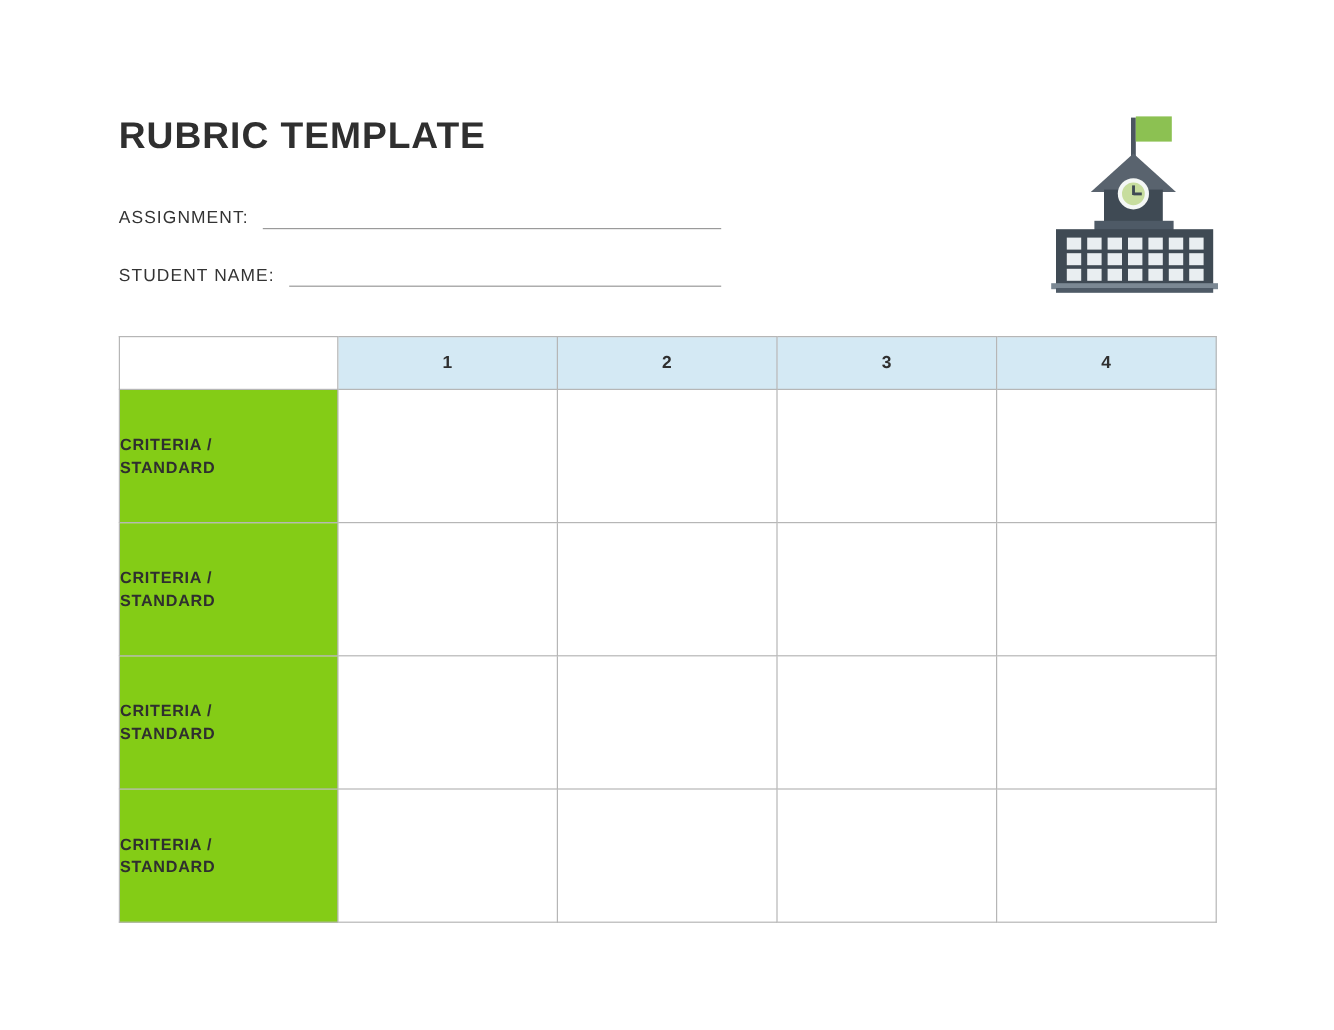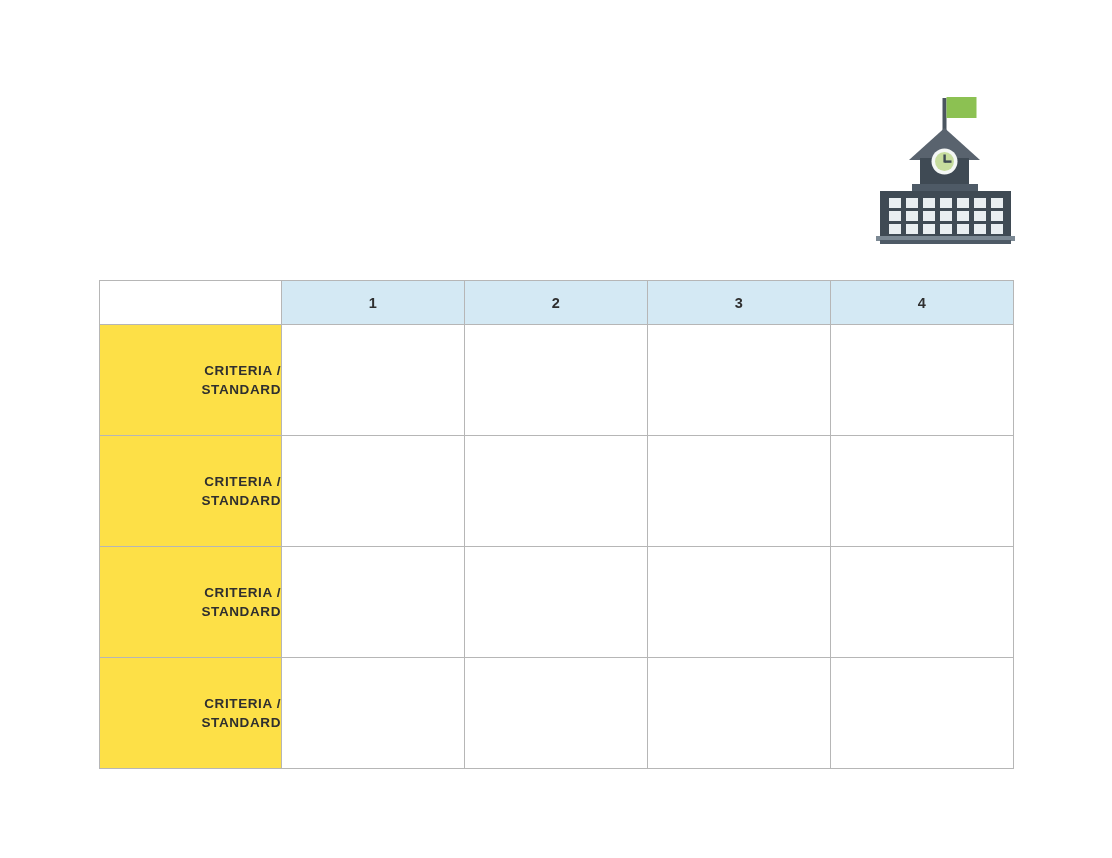--- a/index.html
+++ b/index.html
@@ -106,43 +106,58 @@
     text-align: center;
     vertical-align: middle;
     font-size: 14.5px;
     font-weight: bold;
     color: #2f2f2f;
     letter-spacing: 0.4px;
   }
 
   .criteria-cell {
     height: 110px;
-    text-align: right;
+    text-align: left;
     vertical-align: middle;
-    background: #fde047;
+    background: #84cc16;
     padding: 0 14px;
   }
   .criteria-label {
     font-size: 13.5px;
     font-weight: bold;
     line-height: 1.42;
     letter-spacing: 0.6px;
     color: #2f2f2f;
     white-space: pre-line;
   }
   .score-cell {
     height: 110px;
     background: #ffffff;
   }
 </style>
 </head>
 <body>
 
 <div class="page">
 
+  <div class="header-area">
+
+    <h1 class="page-title">RUBRIC TEMPLATE</h1>
+
+    <div class="field-row assignment">
+      <span class="field-label">ASSIGNMENT:</span>
+      <span class="field-line"></span>
+    </div>
+
+    <div class="field-row student">
+      <span class="field-label">STUDENT NAME:</span>
+      <span class="field-line"></span>
+    </div>
+
+  </div>
 
   <div class="school-icon">
     <svg viewBox="0 0 156 158" width="156" height="158" xmlns="http://www.w3.org/2000/svg">
 
       <rect x="74.5" y="10" width="4" height="42" fill="#4b5560"></rect>
 
       <rect x="78.5" y="9" width="30" height="21" fill="#8cc152"></rect>
 
       <path d="M76.5 40 L112 72 L41 72 Z" fill="#59636e"></path>
 

